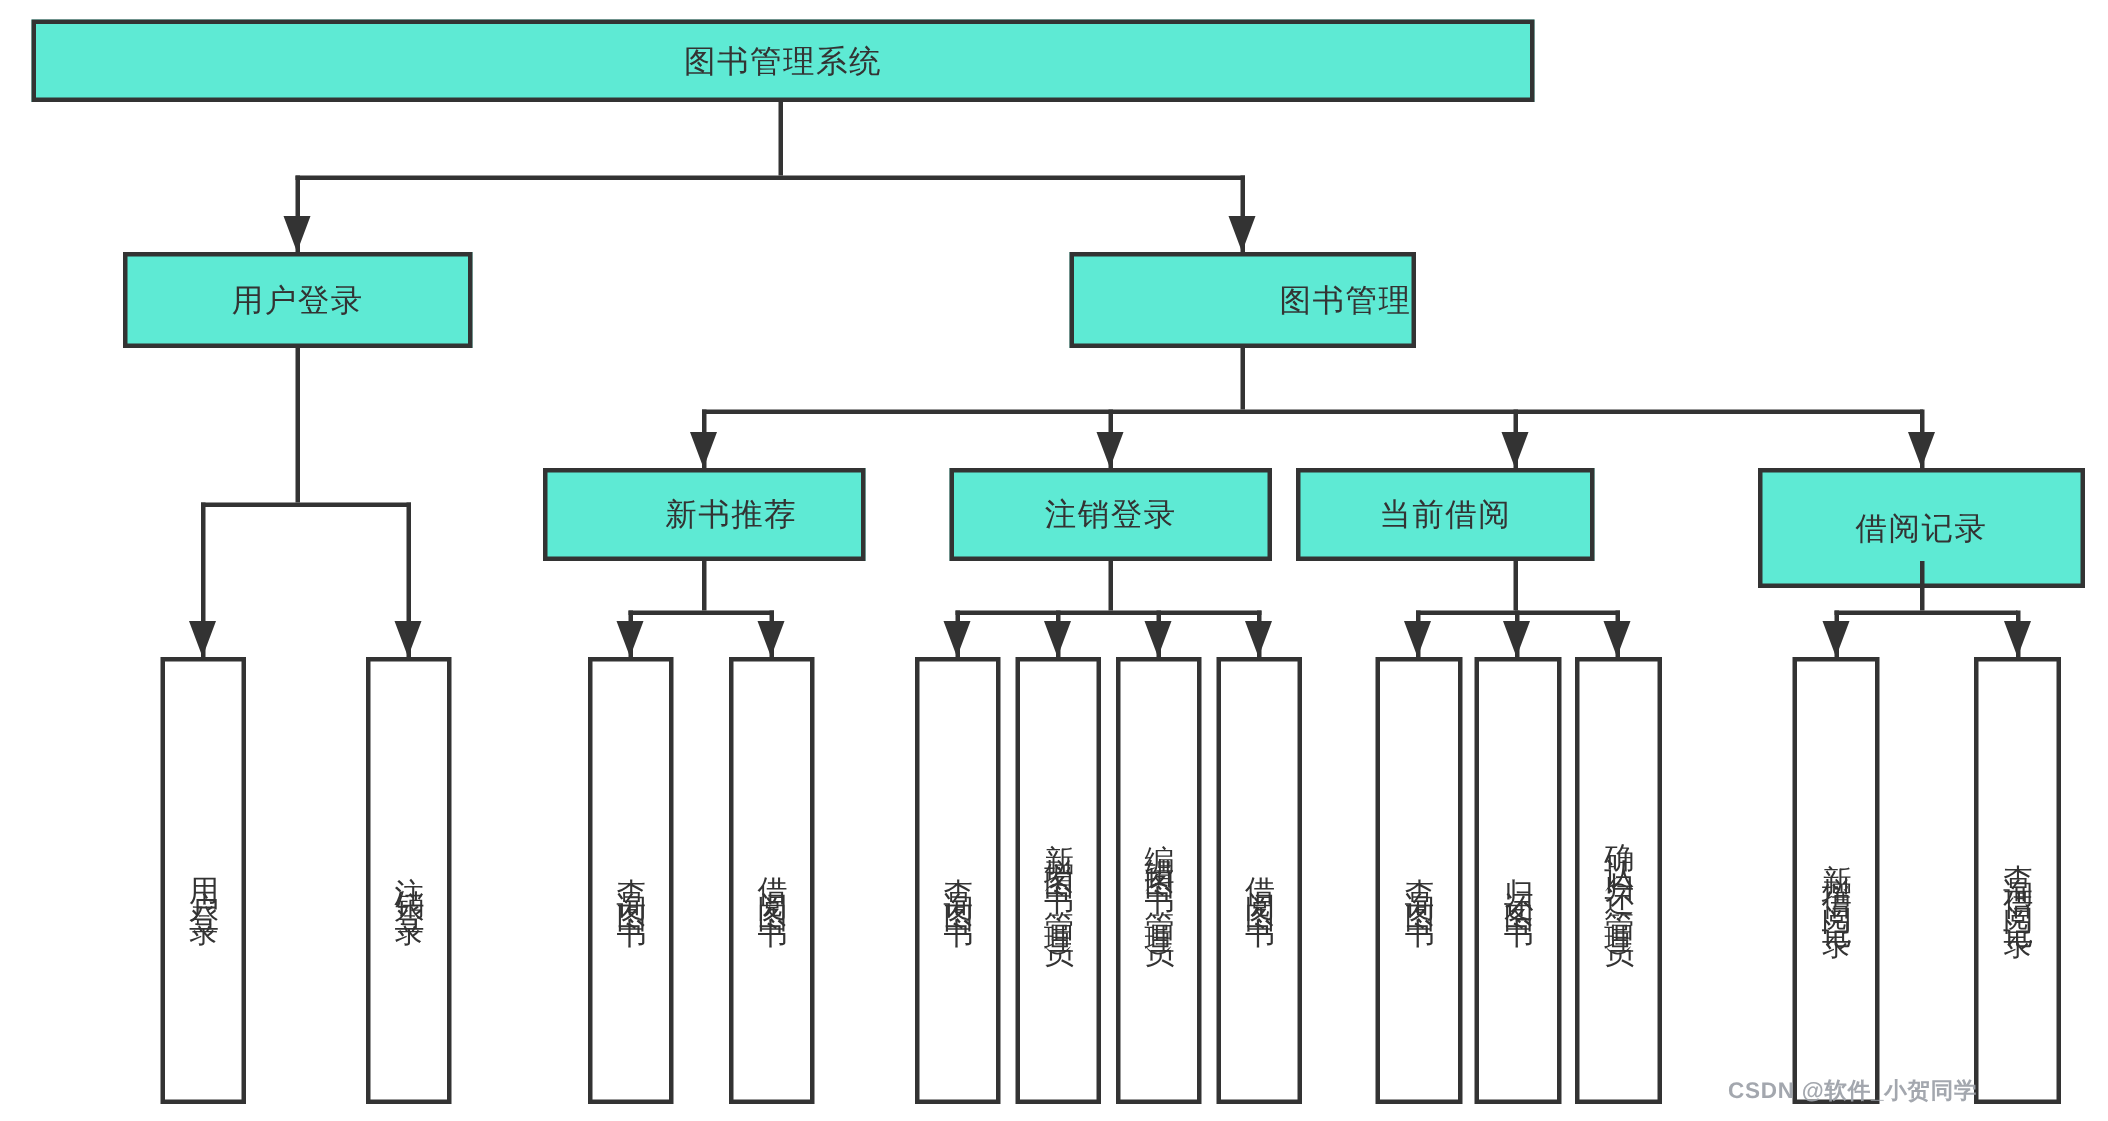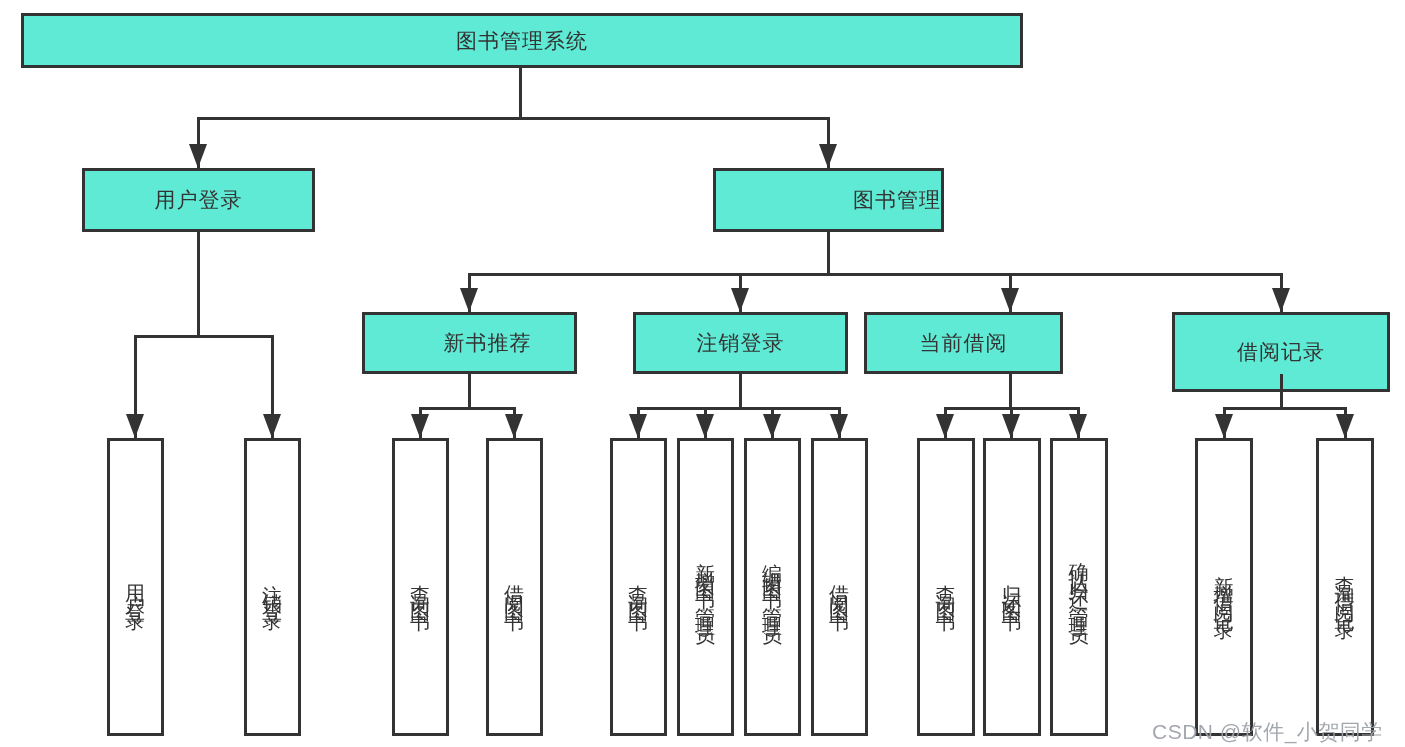--- a/index.html
+++ b/index.html
@@ -47,25 +47,26 @@
   
   .arw{
     position:absolute;width:0;height:0;
     border-left:9px solid transparent;
     border-right:9px solid transparent;
     border-top:24px solid var(--line);
   }
   .watermark{
     position:absolute;
     left:1152px;top:718px;
-    font-size:21px;
+    font-size:15px;
     color:rgba(158,162,170,0.95);
     letter-spacing:0.5px;
     white-space:nowrap;
     z-index:20;
+    font-weight:bold;
   }
 </style>
 </head>
 <body>
 
 <div class="canvas">
 
   <div class="box" style="left:21px;top:13px;width:1002px;height:55px;">
     <span>图书管理系统</span>
   </div>

